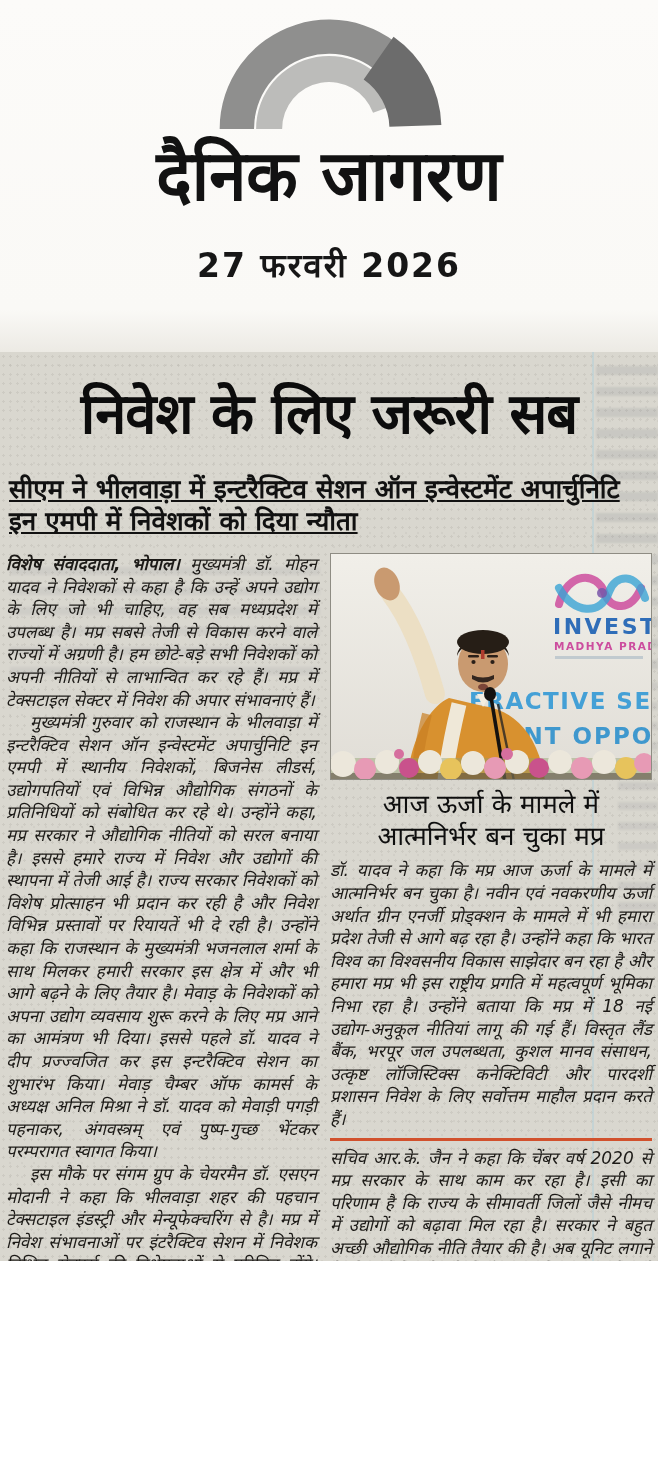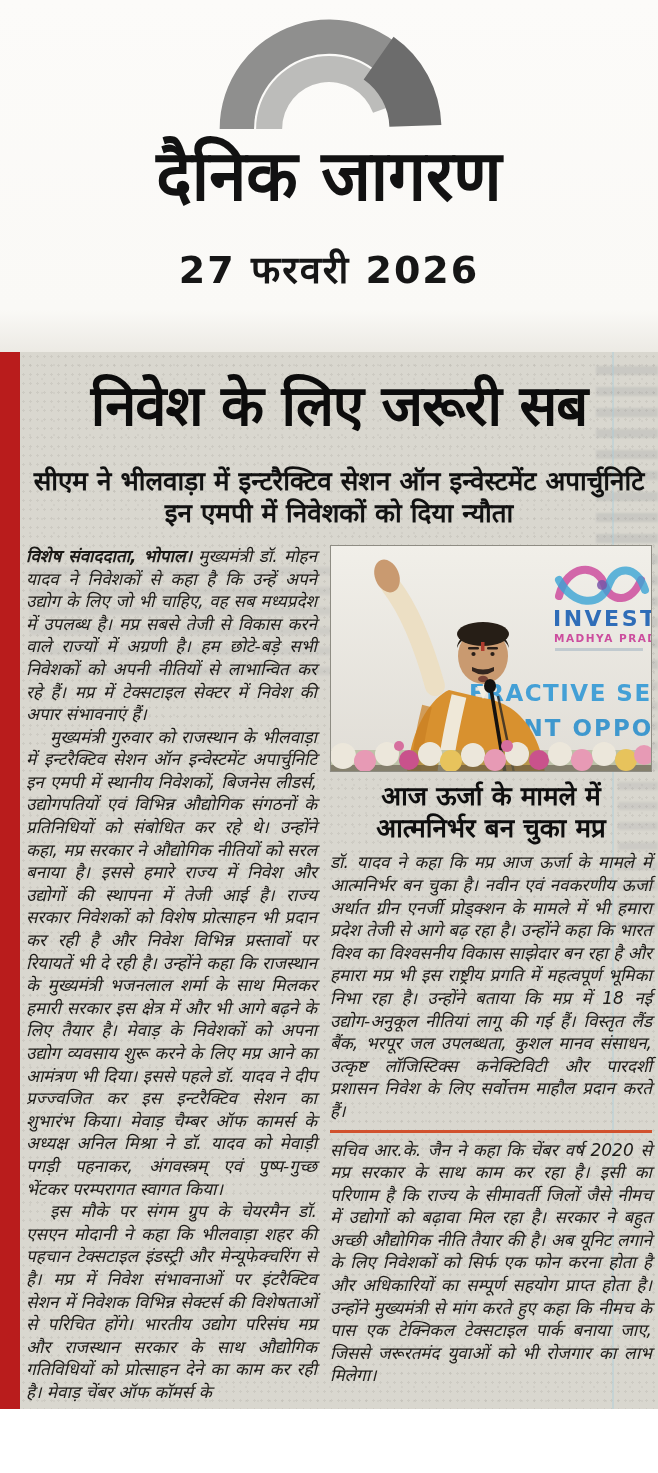--- a/index.html
+++ b/index.html
@@ -1,19 +1,19 @@
 <!DOCTYPE html>
 <html lang="hi"><head>
 <meta charset="utf-8">
 <style>
   html,body{margin:0;padding:0;}
   .page{
     position:relative;
-    width:658px;height:1409px;
-    background:#b91c1c;
+    width:658px;height:1261px;
+    background:#ef4444;
     overflow:hidden;
     font-family:"DejaVu Sans","Liberation Sans",sans-serif;
     color:#1b1916;
   }
   
   .masthead{
     position:relative;
     height:352px;
     text-align:center;
     background:linear-gradient(180deg,#fcfbf9 0%,#faf9f6 88%,#eceae4 100%);
@@ -24,39 +24,38 @@
     margin-top:4px;
     font-size:67px;
     font-weight:800;
     letter-spacing:0px;
     color:#121212;
     line-height:1.1;
     transform:scaleY(1.05);
   }
   .masthead-date{
     margin-top:28px;
-    font-size:38px;
+    font-size:33px;
     font-weight:700;
     letter-spacing:2px;
     color:#161616;
   }
   
   .clipping{
     position:absolute;
     top:352px;left:0;right:0;bottom:0;
     background-color:#d9d7cf;
     background-image:
       radial-gradient(rgba(95,92,82,0.10) 1px, transparent 1.2px),
       radial-gradient(rgba(120,116,104,0.08) 1px, transparent 1.4px);
     background-size:7px 9px, 12px 14px;
     background-position:0 0, 4px 6px;
     overflow:hidden;
     box-sizing:border-box;
-    padding:8px 6px 0 6px;
-    margin-left:20px;
+    padding:16px 6px 0 6px;
   }
   .ghost{position:absolute;pointer-events:none;filter:blur(1.3px);z-index:0;}
   .ghost-right{
     top:14px;right:0;width:62px;height:310px;
     background:repeating-linear-gradient(180deg,rgba(78,84,104,0.11) 0 9px,rgba(0,0,0,0) 9px 21px);
   }
   .ghost-right2{
     top:330px;right:0;width:40px;height:250px;
     background:repeating-linear-gradient(180deg,rgba(78,84,104,0.09) 0 8px,rgba(0,0,0,0) 8px 20px);
   }
@@ -76,25 +75,26 @@
     font-weight:800;
     color:#0c0c0c;
     font-size:56px;
     line-height:1.66;
     letter-spacing:-1px;
   }
   .headline span{display:block;white-space:nowrap;}
   .subheadline{
     margin:12px auto 0 auto;
     max-width:640px;
-    text-align:center;
+    text-align:left;
     font-weight:700;
     font-size:26px;
     line-height:1.25;
     color:#111;
+    text-decoration:underline;
   }
   
   .columns{
     display:flex;
     gap:13px;
     margin-top:15px;
     align-items:flex-start;
   }
   .col{
     flex:1 1 0;
@@ -111,21 +111,21 @@
     position:relative;
     height:227px;
     border:1.5px solid #8e8c83;
     background:#ecebe6;
     overflow:hidden;
     box-sizing:border-box;
   }
   .crosshead{
     margin:9px 2px 7px 2px;
     text-align:center;
-    font-weight:700;
+    font-weight:400;
     font-size:26px;
     line-height:1.22;
     color:#0e0e0e;
   }
   .crosshead-inner{display:block;max-width:292px;margin:0 auto;}
   .col-rule{
     border:0;
     border-top:3px solid #d1512d;
     margin:7px 0 6px 0;
   }

